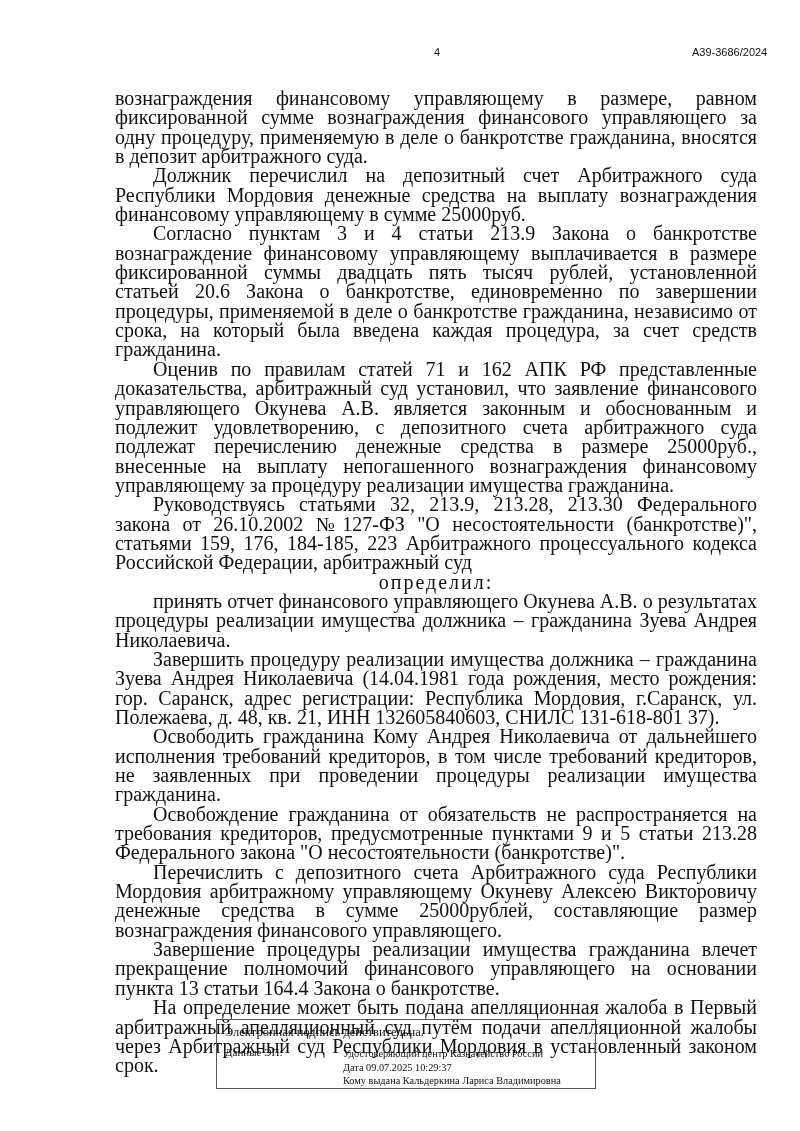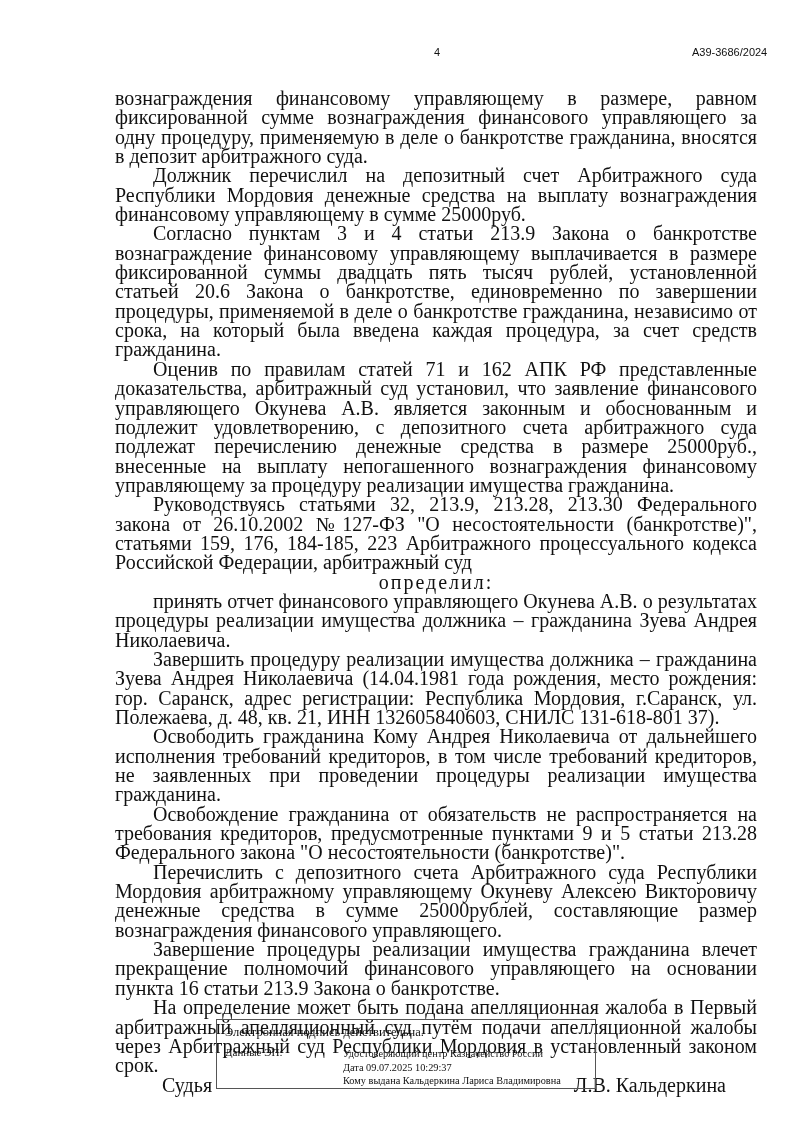--- a/index.html
+++ b/index.html
@@ -32,26 +32,22 @@
   <p class="p indent">Должник перечислил на депозитный счет Арбитражного суда Республики Мордовия денежные средства на выплату вознаграждения финансовому управляющему в сумме 25000руб.</p>
   <p class="p indent">Согласно пунктам 3 и 4 статьи 213.9 Закона о банкротстве вознаграждение финансовому управляющему выплачивается в размере фиксированной суммы двадцать пять тысяч рублей, установленной статьей 20.6 Закона о банкротстве, единовременно по завершении процедуры, применяемой в деле о банкротстве гражданина, независимо от срока, на который была введена каждая процедура, за счет средств гражданина.</p>
   <p class="p indent">Оценив по правилам статей 71 и 162 АПК РФ представленные доказательства, арбитражный суд установил, что заявление финансового управляющего Окунева А.В. является законным и обоснованным и подлежит удовлетворению, с депозитного счета арбитражного суда подлежат перечислению денежные средства в размере 25000руб., внесенные на выплату непогашенного вознаграждения финансовому управляющему за процедуру реализации имущества гражданина.</p>
   <p class="p indent">Руководствуясь статьями 32, 213.9, 213.28, 213.30 Федерального закона от 26.10.2002 №127-ФЗ "О несостоятельности (банкротстве)", статьями 159, 176, 184-185, 223 Арбитражного процессуального кодекса Российской Федерации, арбитражный суд</p>
   <p class="p center">определил:</p>
   <p class="p indent">принять отчет финансового управляющего Окунева А.В. о результатах процедуры реализации имущества должника – гражданина Зуева Андрея Николаевича.</p>
   <p class="p indent">Завершить процедуру реализации имущества должника – гражданина Зуева Андрея Николаевича (14.04.1981 года рождения, место рождения: гор. Саранск, адрес регистрации: Республика Мордовия, г.Саранск, ул. Полежаева, д. 48, кв. 21, ИНН 132605840603, СНИЛС 131-618-801 37).</p>
   <p class="p indent">Освободить гражданина Кому Андрея Николаевича от дальнейшего исполнения требований кредиторов, в том числе требований кредиторов, не заявленных при проведении процедуры реализации имущества гражданина.</p>
   <p class="p indent">Освобождение гражданина от обязательств не распространяется на требования кредиторов, предусмотренные пунктами 9 и 5 статьи 213.28 Федерального закона "О несостоятельности (банкротстве)".</p>
   <p class="p indent">Перечислить с депозитного счета Арбитражного суда Республики Мордовия арбитражному управляющему Окуневу Алексею Викторовичу денежные средства в сумме 25000рублей, составляющие размер вознаграждения финансового управляющего.</p>
-  <p class="p indent">Завершение процедуры реализации имущества гражданина влечет прекращение полномочий финансового управляющего на основании пункта 16 статьи 213.9 Закона о банкротстве.</p>
+  <p class="p indent">Завершение процедуры реализации имущества гражданина влечет прекращение полномочий финансового управляющего на основании пункта 13 статьи 164.4 Закона о банкротстве.</p>
   <p class="p indent">На определение может быть подана апелляционная жалоба в Первый арбитражный апелляционный суд путём подачи апелляционной жалобы через Арбитражный суд Республики Мордовия в установленный законом срок.</p>
-  <div class="sign-row">
-    <span class="sign-role">Судья</span>
-    <span class="sign-name">Л.В. Кальдеркина</span>
-  </div>
 </div>
 
 <div class="ep-box">
   <div class="ep-valid">Электронная подпись действительна.</div>
   <div class="ep-label">Данные ЭП:</div>
   <div class="ep-lines">
     <div>Удостоверяющий центр Казначейство России</div>
     <div>Дата 09.07.2025 10:29:37</div>
     <div>Кому выдана Кальдеркина Лариса Владимировна</div>
   </div>

